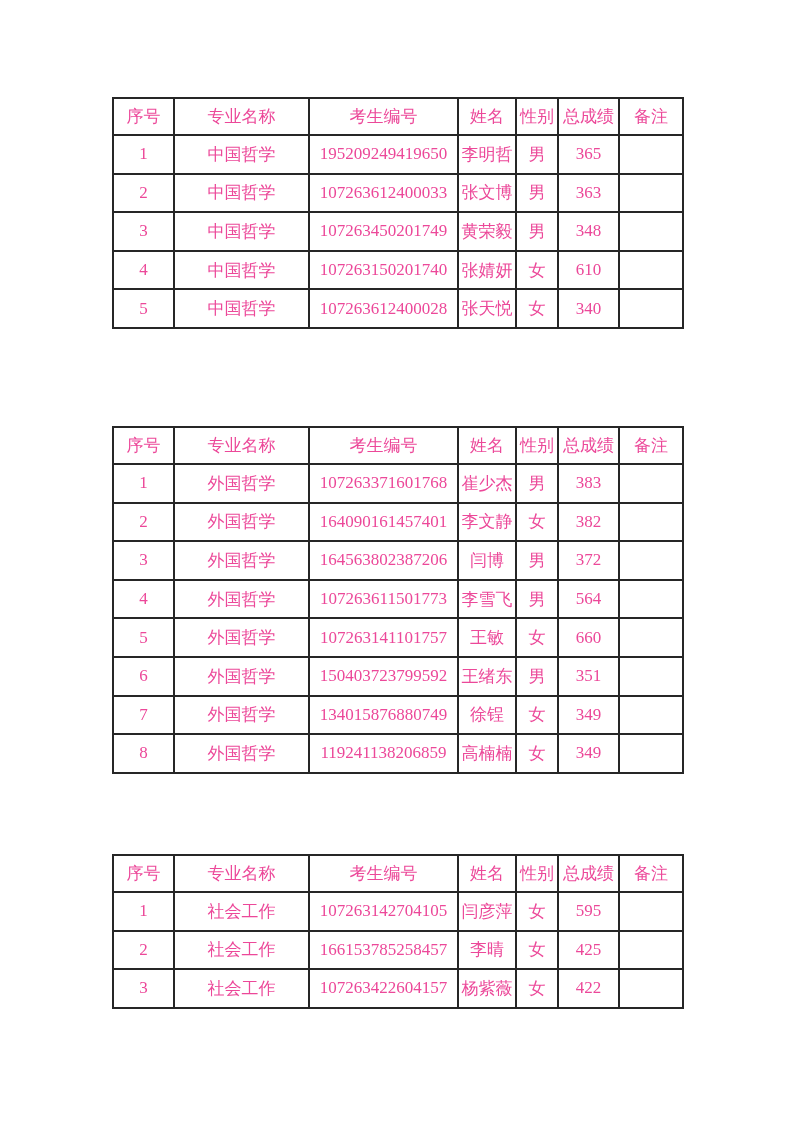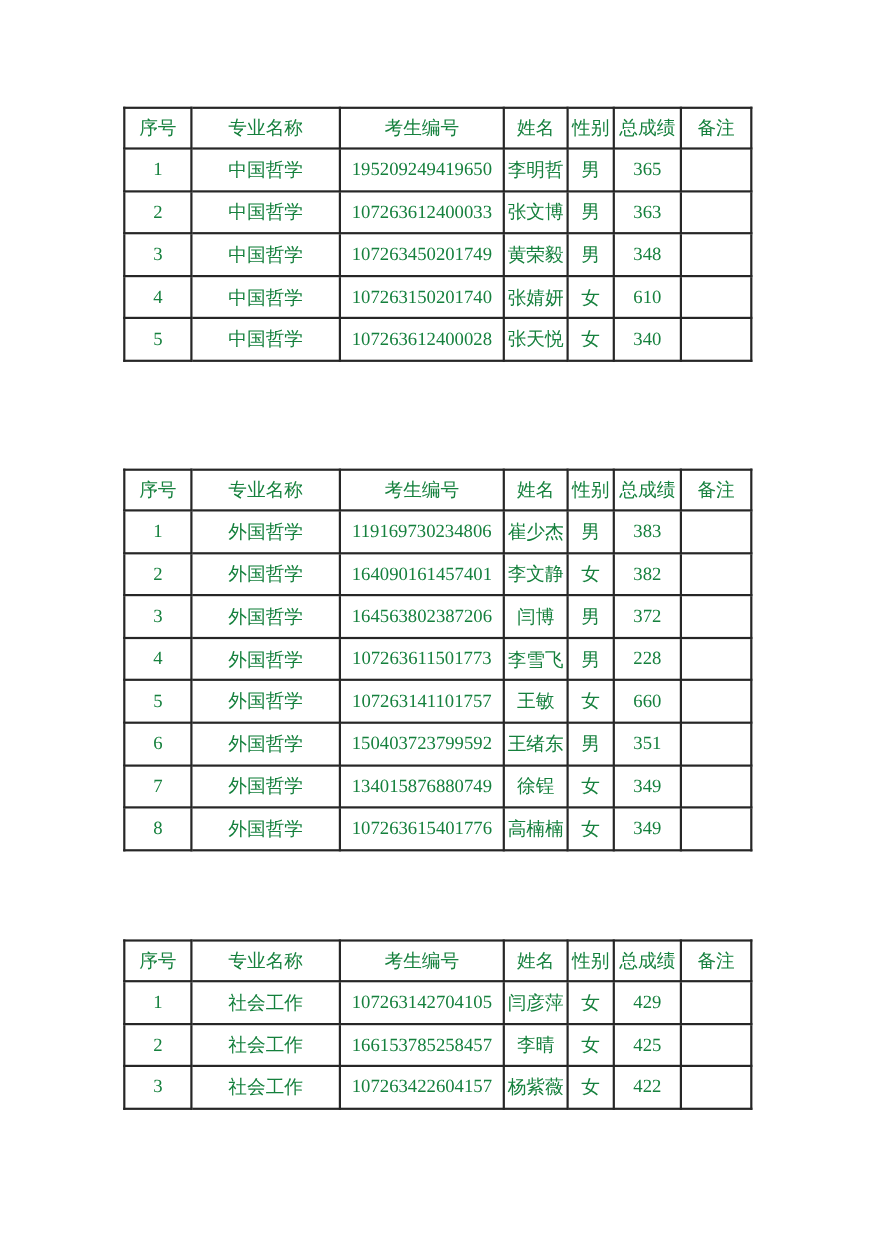--- a/index.html
+++ b/index.html
@@ -6,21 +6,21 @@
     margin: 0;
     padding: 0;
     background: #ffffff;
   }
   .page {
     position: relative;
     width: 716px;
     height: 1122px;
     background: #ffffff;
     font-family: "Liberation Serif", "DejaVu Serif", serif;
-    color: #15803d;
+    color: #ec4899;
     overflow: hidden;
   }
   .tbl-wrap {
     position: absolute;
     left: 112px;
   }
   .tbl-wrap.t0 { top: 97px; }
   .tbl-wrap.t1 { top: 426px; }
   .tbl-wrap.t2 { top: 854px; }
   table.score-table {
@@ -144,21 +144,21 @@
             <th>姓名</th>
             <th>性别</th>
             <th>总成绩</th>
             <th>备注</th>
           </tr>
         </thead>
       <tbody>
           <tr>
             <td>1</td>
             <td>外国哲学</td>
-            <td>119169730234806</td>
+            <td>107263371601768</td>
             <td>崔少杰</td>
             <td>男</td>
             <td>383</td>
             <td></td>
           </tr>
           <tr>
             <td>2</td>
             <td>外国哲学</td>
             <td>164090161457401</td>
             <td>李文静</td>
@@ -174,21 +174,21 @@
             <td>男</td>
             <td>372</td>
             <td></td>
           </tr>
           <tr>
             <td>4</td>
             <td>外国哲学</td>
             <td>107263611501773</td>
             <td>李雪飞</td>
             <td>男</td>
-            <td>228</td>
+            <td>564</td>
             <td></td>
           </tr>
           <tr>
             <td>5</td>
             <td>外国哲学</td>
             <td>107263141101757</td>
             <td>王敏</td>
             <td>女</td>
             <td>660</td>
             <td></td>
@@ -207,21 +207,21 @@
             <td>外国哲学</td>
             <td>134015876880749</td>
             <td>徐锃</td>
             <td>女</td>
             <td>349</td>
             <td></td>
           </tr>
           <tr>
             <td>8</td>
             <td>外国哲学</td>
-            <td>107263615401776</td>
+            <td>119241138206859</td>
             <td>高楠楠</td>
             <td>女</td>
             <td>349</td>
             <td></td>
           </tr>
         </tbody>
     </table>
   </section>
 
   <section class="tbl-wrap t2">
@@ -246,21 +246,21 @@
             <th>备注</th>
           </tr>
         </thead>
       <tbody>
           <tr>
             <td>1</td>
             <td>社会工作</td>
             <td>107263142704105</td>
             <td>闫彦萍</td>
             <td>女</td>
-            <td>429</td>
+            <td>595</td>
             <td></td>
           </tr>
           <tr>
             <td>2</td>
             <td>社会工作</td>
             <td>166153785258457</td>
             <td>李晴</td>
             <td>女</td>
             <td>425</td>
             <td></td>

